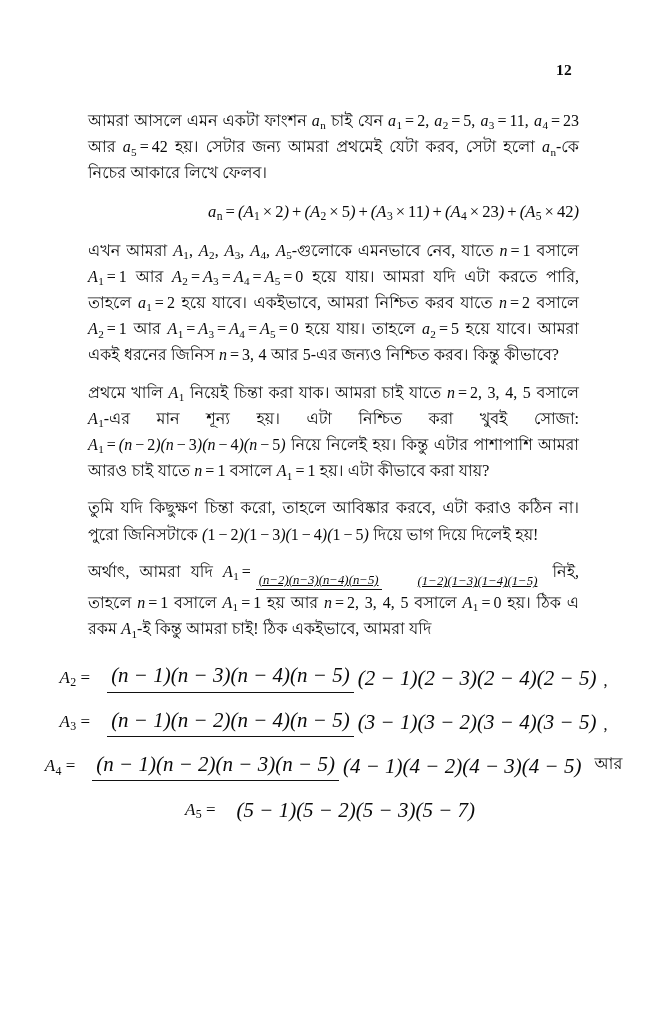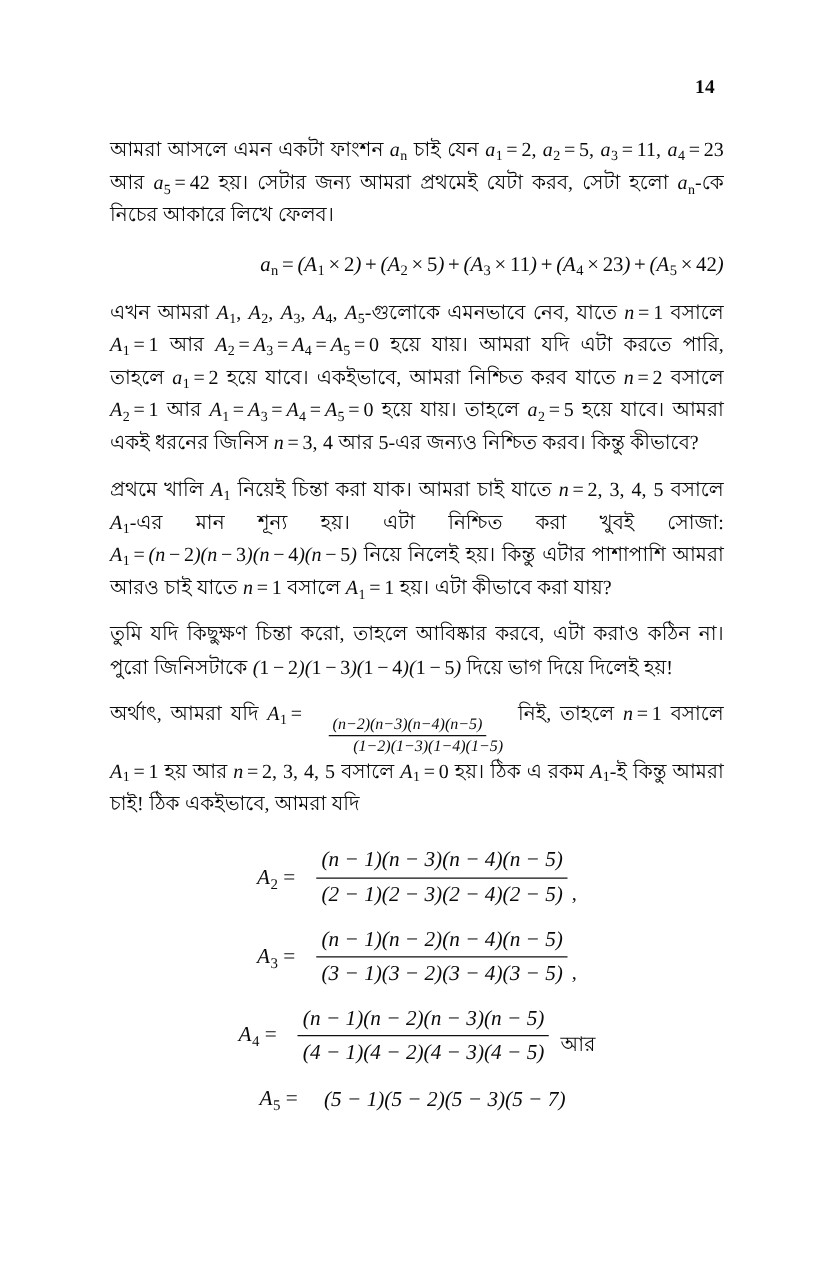--- a/index.html
+++ b/index.html
@@ -93,43 +93,43 @@
     font-style: italic;
     font-size: 17px;
     padding-right: 8px;
     white-space: nowrap;
   }
   .eqsign { font-style: normal; padding-right: 9px; }
 
   
   .frac {
     display: inline-flex;
-    flex-direction: column;
+    flex-direction: row;
     align-items: center;
     vertical-align: -0.55em;
     margin: 0 2px;
     line-height: 1.18;
+    text-decoration: underline;
   }
   .frac > .fnum {
     padding: 0 3px 1px 3px;
     border-bottom: 1.1px solid #111;
   }
   .frac > .fden {
     padding: 1px 3px 0 3px;
     margin-left: 33px;
   }
   .frac.small { font-size: 0.80em; }
 
   
   .dfrac {
     display: inline-flex;
-    flex-direction: column;
     align-items: center;
     line-height: 1.30;
-    font-size: 17px;
+    font-size: 21px;
   }
   .dfrac > .fnum {
     padding: 0 4px 2px 4px;
     border-bottom: 1.2px solid #111;
   }
   .dfrac > .fden { padding: 2px 4px 0 4px; font-family: Liberation Serif, serif; }
 
   .trail {
     font-style: normal;
     padding-left: 3px;
@@ -139,21 +139,21 @@
   }
   .trail.bn { padding-left: 9px; padding-bottom: 3px; }
 
   .bn { font-family: "Liberation Serif", "DejaVu Serif", serif; font-style: normal; }
 </style>
 </head>
 <body>
 
 <div class="page">
 
-  <div class="folio">14</div>
+  <div class="folio">12</div>
 
   <div class="textblock">
 
     <p class="para"><span>আমরা আসলে এমন একটা ফাংশন </span><span class="m">a<sub class="sb">n</sub></span><span>&nbsp;</span><span>চাই যেন </span><span class="m">a<sub class="sb">1</sub><span class="op">=</span><span class="num">2</span><span class="num">,</span></span><span class="m">&nbsp;a<sub class="sb">2</sub><span class="op">=</span><span class="num">5</span><span class="num">,</span></span><span class="m">&nbsp;a<sub class="sb">3</sub><span class="op">=</span><span class="num">11</span><span class="num">,</span></span><span class="m">&nbsp;a<sub class="sb">4</sub><span class="op">=</span><span class="num">23</span></span>
       <span>আর </span><span class="m">a<sub class="sb">5</sub><span class="op">=</span><span class="num">42</span></span>
       <span>হয়। সেটার জন্য আমরা প্রথমেই যেটা করব, সেটা হলো </span><span class="m">a<sub class="sb">n</sub></span><span>-কে নিচের আকারে লিখে ফেলব।</span></p>
 
     <div class="display">
       <span class="m">a<sub class="sb">n</sub></span><span class="m"><span class="op">=</span></span><span class="m">(A<sub class="sb">1</sub><span class="op">×</span><span class="num">2</span>)</span><span class="m"><span class="op">+</span></span><span class="m">(A<sub class="sb">2</sub><span class="op">×</span><span class="num">5</span>)</span><span class="m"><span class="op">+</span></span><span class="m">(A<sub class="sb">3</sub><span class="op">×</span><span class="num">11</span>)</span><span class="m"><span class="op">+</span></span><span class="m">(A<sub class="sb">4</sub><span class="op">×</span><span class="num">23</span>)</span><span class="m"><span class="op">+</span></span><span class="m">(A<sub class="sb">5</sub><span class="op">×</span><span class="num">42</span>)</span>
     </div>

